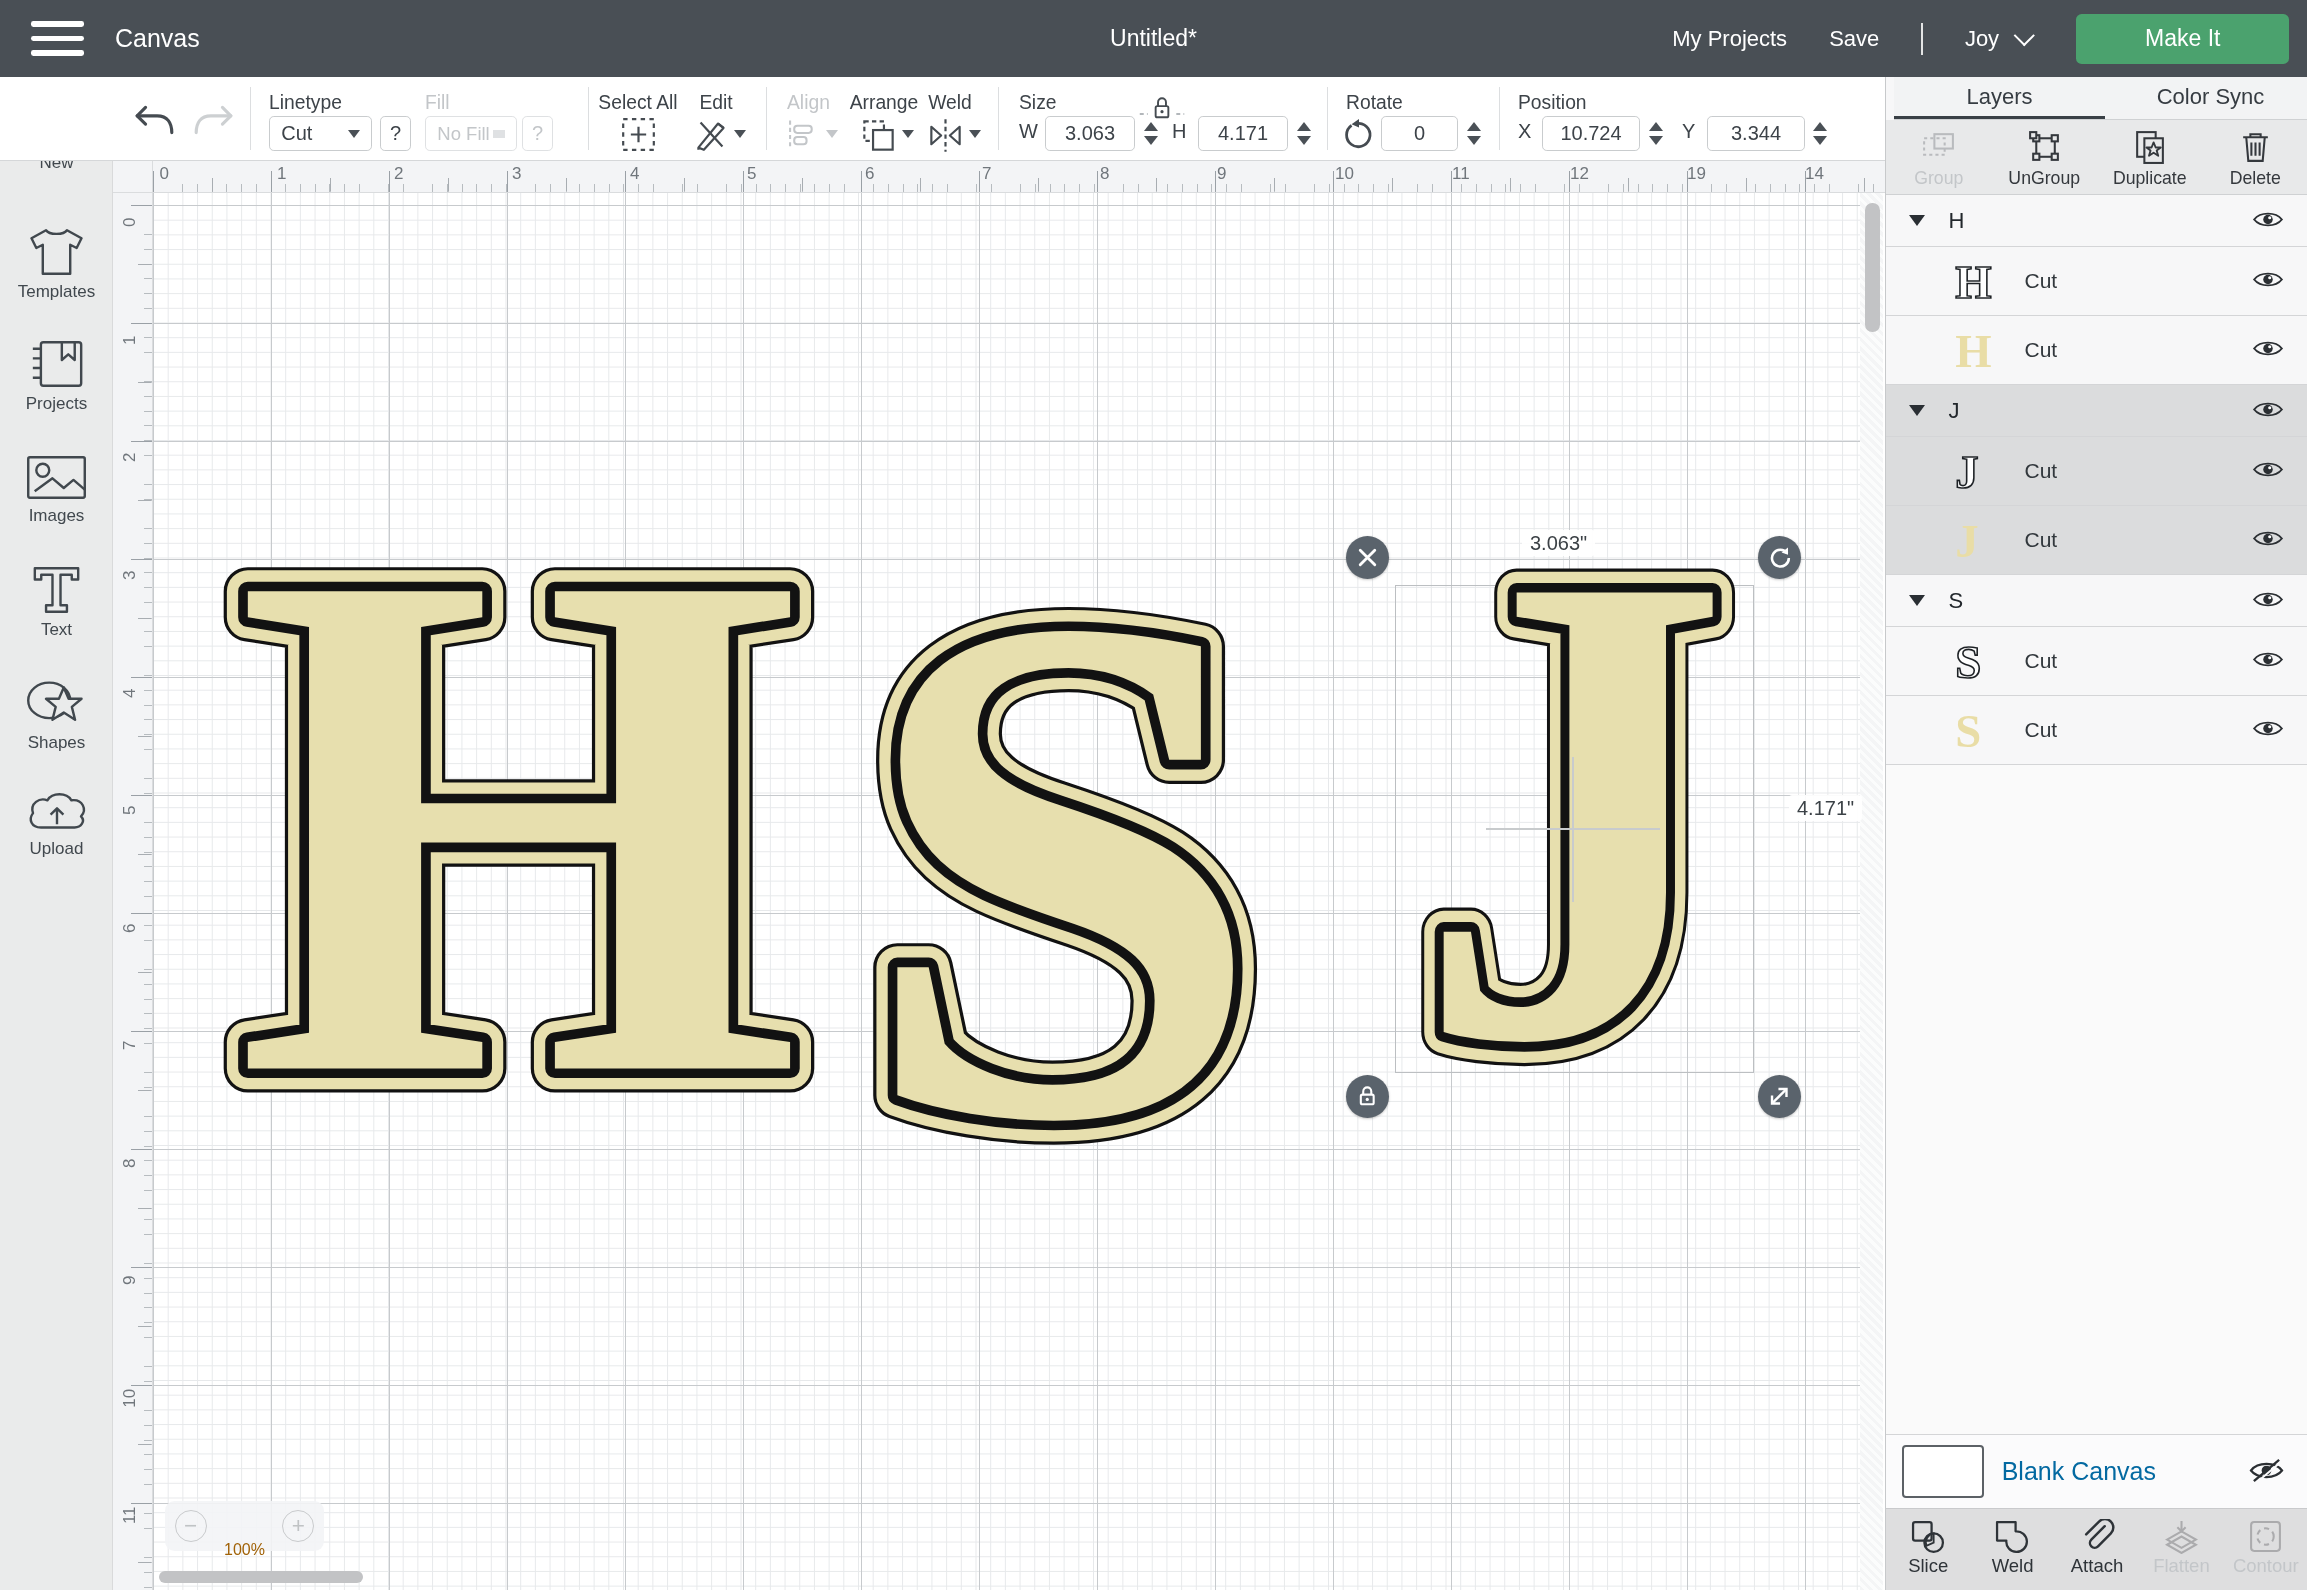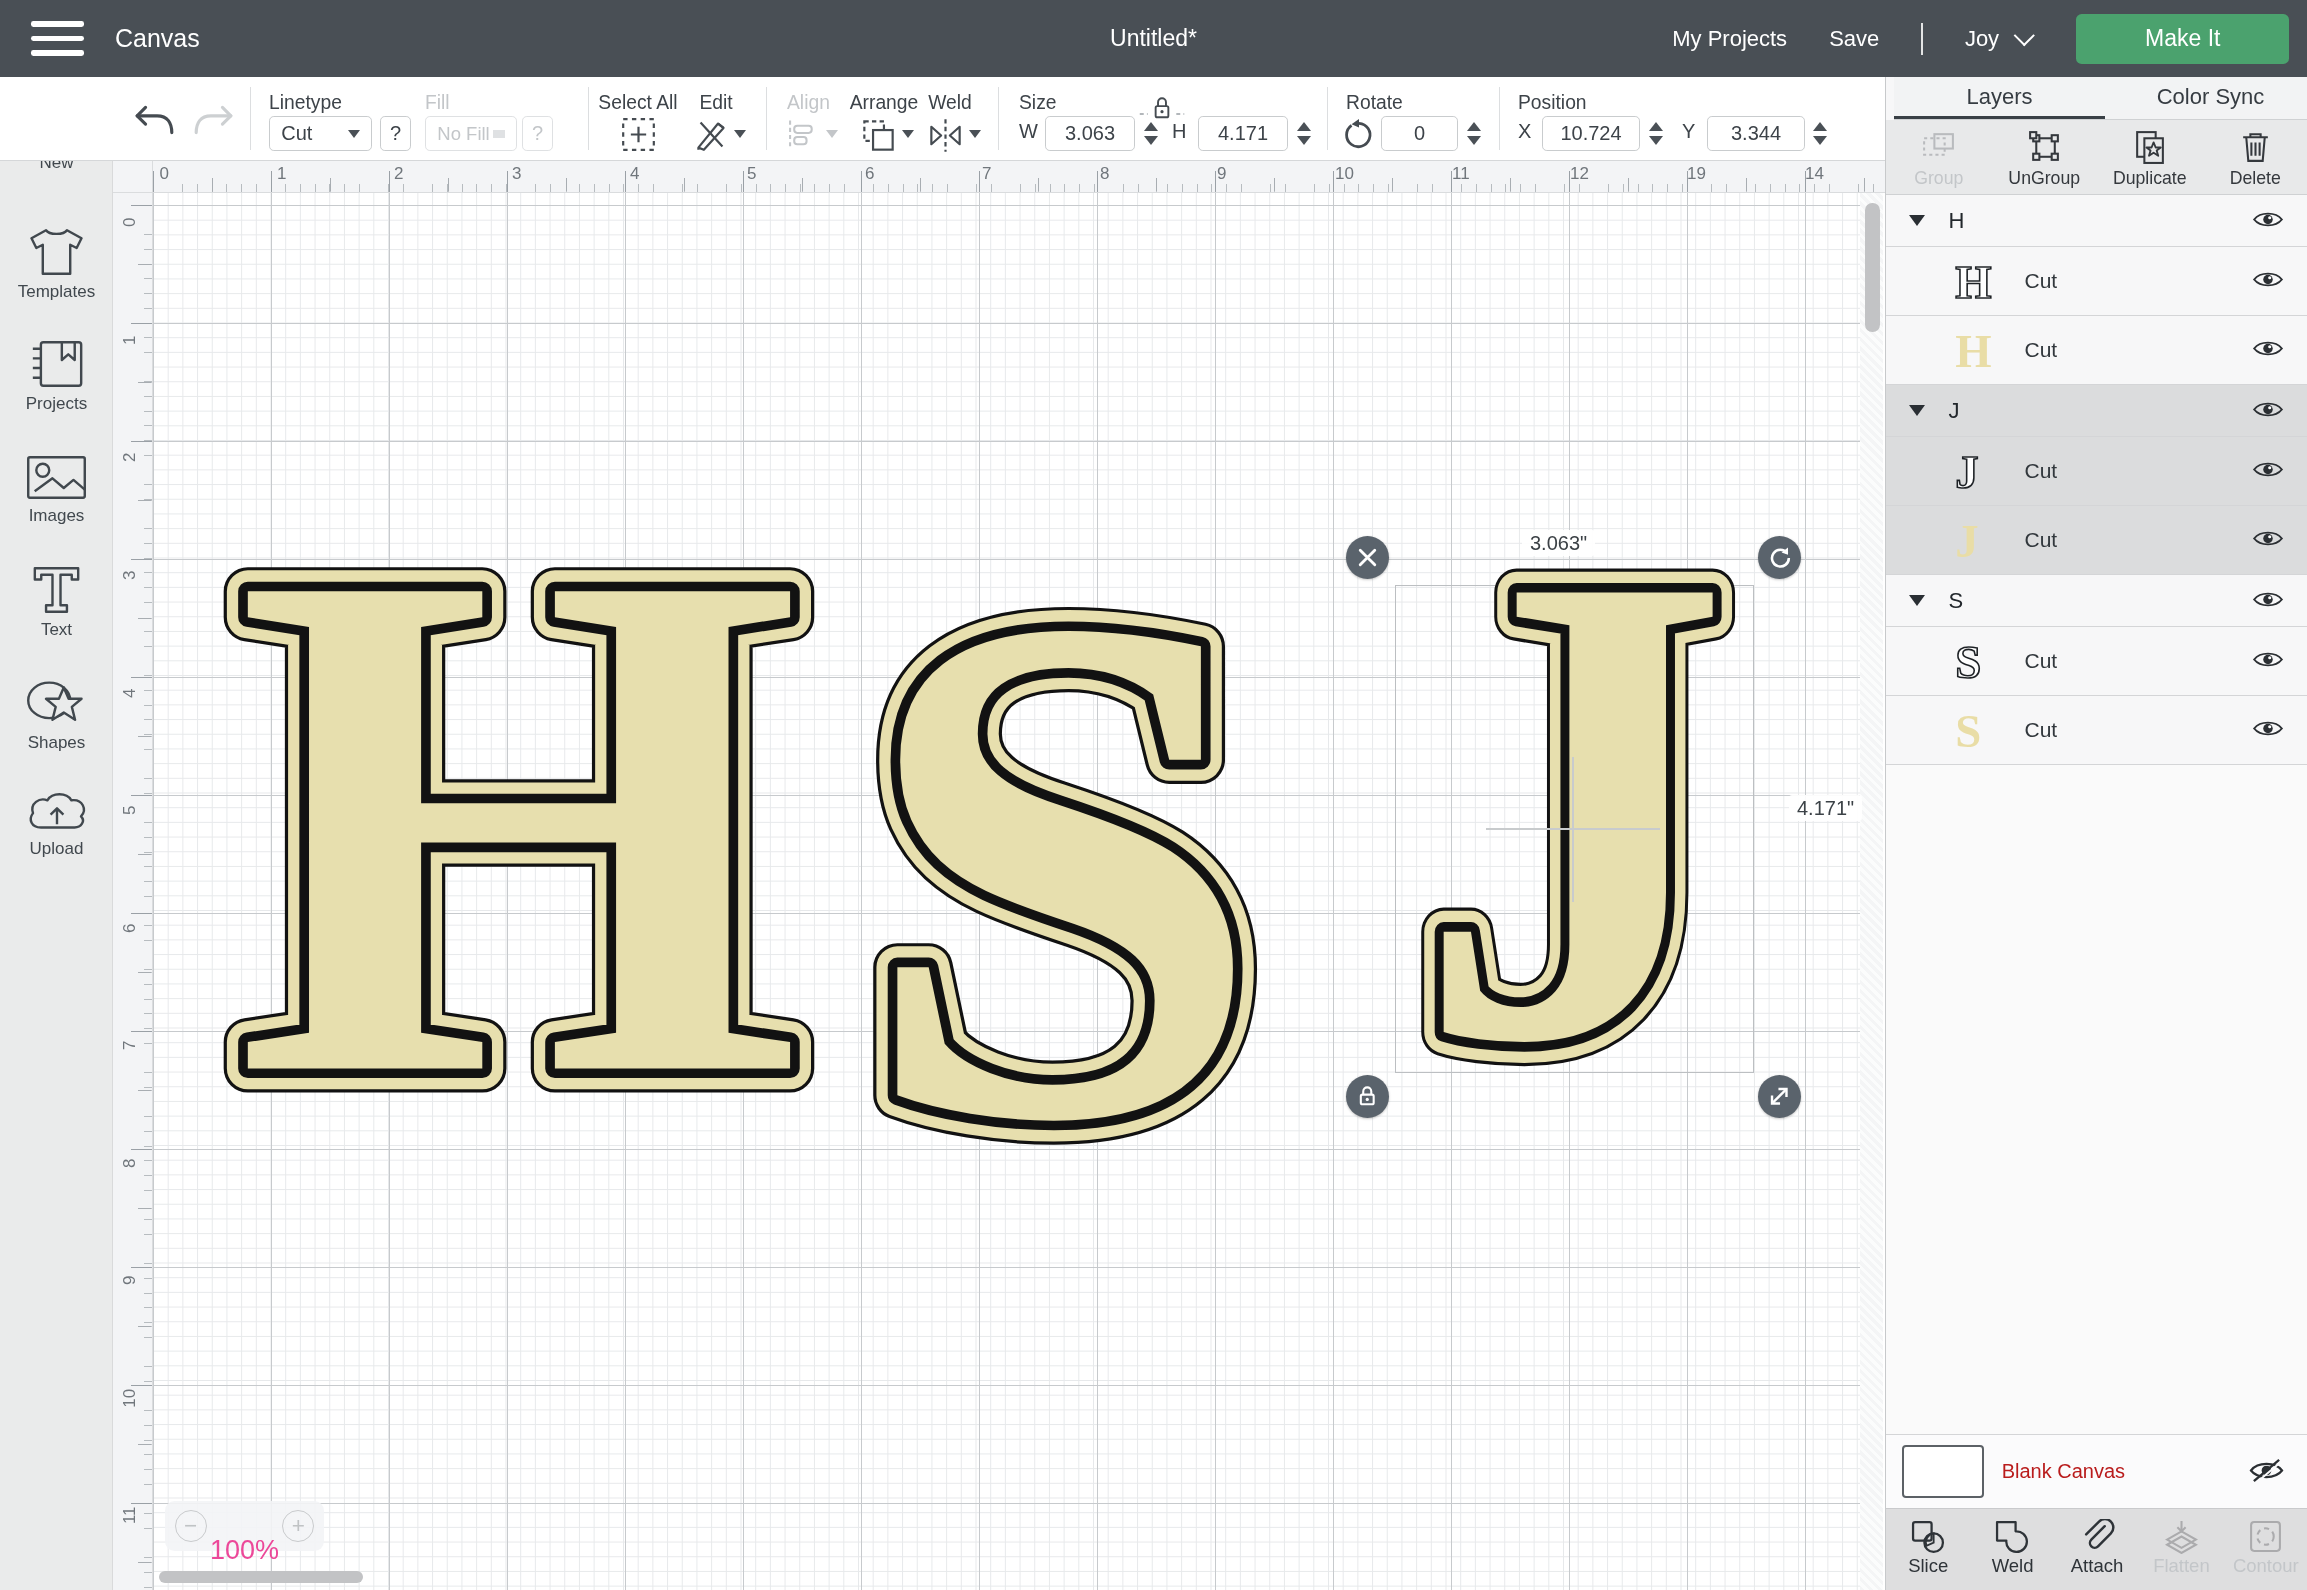--- a/index.html
+++ b/index.html
@@ -72,42 +72,42 @@
   #letters-svg { position:absolute; left:0; top:0; z-index:4; pointer-events:none; }
   .sel-box { position:absolute; border:1.6px solid #bcbfc2; background:transparent; z-index:3; }
   .dim-chip { position:absolute; z-index:6; background:rgba(255,255,255,.92); color:#3c4247; font-size:20px; padding:1.6px 8px; border-radius:3.2px; }
   .handle { position:absolute; width:43px; height:43px; border-radius:50%; background:#5a636c; z-index:7; display:flex; align-items:center; justify-content:center; cursor:pointer; box-shadow:0 0.8px 2.4px rgba(0,0,0,.25); }
   .cross-line { position:absolute; background:#c8cbcd; z-index:5; }
   .vscroll-track { position:absolute; right:3.2px; top:32px; width:22.5px; height:1397px; background:repeating-linear-gradient(45deg,#f4f5f6 0 3.2px,#fbfcfc 3.2px 6.4px); }
   .vscroll-thumb { position:absolute; right:6.4px; top:42px; width:14.5px; height:129px; border-radius:7.2px; background:#c2c3c5; cursor:pointer; }
   .hscroll-thumb { position:absolute; left:46px; top:1410px; width:204px; height:12px; border-radius:6.4px; background:#c2c3c5; cursor:pointer; }
   .zoom-pill { position:absolute; left:52px; top:1340px; width:159px; height:50px; background:rgba(243,244,246,.9); border-radius:9.7px; display:flex; align-items:center; justify-content:space-between; padding:0 9.7px; z-index:8; }
   .zoom-btn { width:32px; height:32px; border-radius:50%; border:1.6px solid #c9cbcd; color:#c0c3c5; font-size:22.5px; display:flex; align-items:center; justify-content:center; cursor:pointer; }
-  .zoom-val { color:#ec4899; font-size:27px;margin-top:48px; }
+  .zoom-val { color:#a16207; font-size:16px;margin-top:48px; }
 
   
   #panel { left:1885px; top:77px; width:422px; height:1513px; background:#f7f7f8; border-left:0.8px solid #c7c9cb; z-index:16; }
   .tabs { position:absolute; left:8px; top:0; width:422px; height:43px; display:flex; background:#f2f3f4; border-bottom:0.8px solid #cfd1d3; }
   .tab { flex:1; text-align:center; line-height:40px; font-size:22px; color:#363c42; cursor:pointer; }
   .tab.active { border-bottom:3.2px solid #3a4046; font-weight:400; }
   .panel-actions { position:absolute; left:0; top:43px; width:422px; height:75px; background:#e8e9ea; border-bottom:0.8px solid #cfd1d3; display:flex; }
   .pa-item { flex:1; text-align:center; padding-top:8px; cursor:pointer; color:#34383d; }
   .pa-item .pa-label { font-size:17.7px; margin-top:3px; }
   .pa-item svg { display:block; margin:0 auto; }
   #layers-list { position:absolute; left:0; top:118px; width:422px; height:1239px; background:#fafafa; overflow:hidden; }
   .grp-header { position:relative; width:422px; height:52px; border-bottom:0.8px solid #d4d5d7; display:flex; align-items:center; cursor:pointer; }
   .grp-header .tri { margin-left:22.5px; width:0; height:0; border-left:8.9px solid transparent; border-right:8.9px solid transparent; border-top:11.3px solid #2a2f34; cursor:pointer; }
   .grp-header .gname { margin-left:24px; font-size:22px; color:#22272c; }
   .layer-row { position:relative; width:422px; height:69px; border-bottom:0.8px solid #d4d5d7; display:flex; align-items:center; cursor:pointer; }
   .layer-row .mini { margin-left:66px; }
   .layer-row .cutlbl { margin-left:22.5px; font-size:21px; color:#32383d; }
   .eye-btn { position:absolute; right:24px; top:50%; transform:translateY(-50%); cursor:pointer; color:#2b2f33; }
   .blank-row { position:absolute; left:0; top:1357px; width:422px; height:74px; background:#fbfbfc; border-top:0.8px solid #d4d5d7; display:flex; align-items:center; }
   .blank-swatch { width:82px; height:53px; margin-left:16px; background:#fff; border:2.4px solid #5c6166; border-radius:4px; cursor:pointer; }
-  .blank-lbl { margin-left:17.7px; font-size:20px; color:#b91c1c; }
+  .blank-lbl { margin-left:17.7px; font-size:25px; color:#0369a1; }
   .bottom-bar { position:absolute; left:0; top:1431px; width:422px; height:82px; background:#dededf; border-top:0.8px solid #c9cacc; display:flex; }
   .bb-item { flex:1; text-align:center; padding-top:9.7px; cursor:pointer; color:#2e3338; }
   .bb-item .bb-label { font-size:18.5px; margin-top:1.6px; }
   .bb-item svg { display:block; margin:0 auto; }
 </style>
 </head>
 <body>
 
 <div id="header" class="abs">
   <div class="hamburger">

